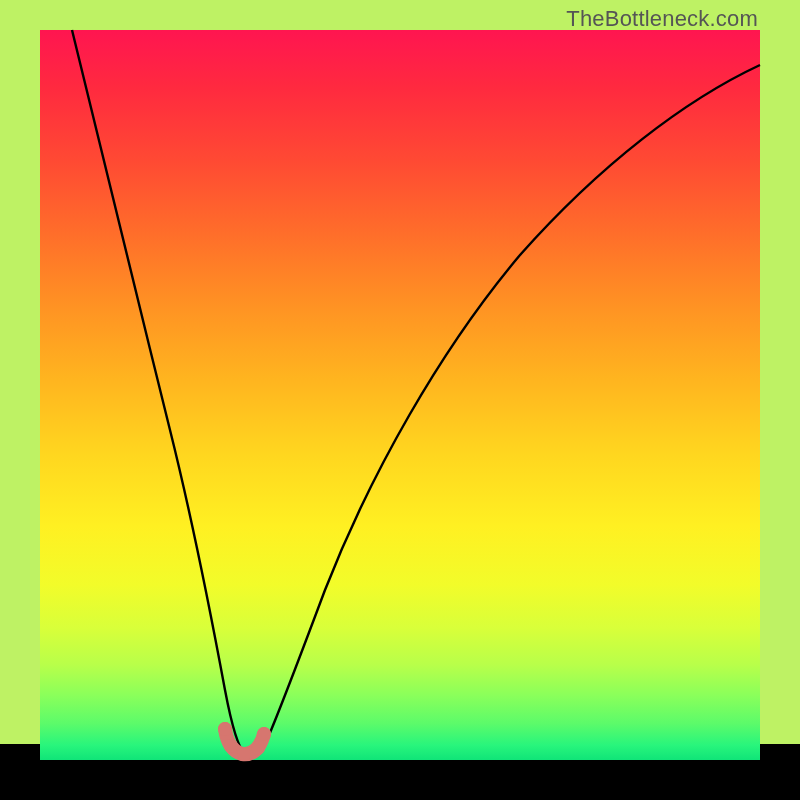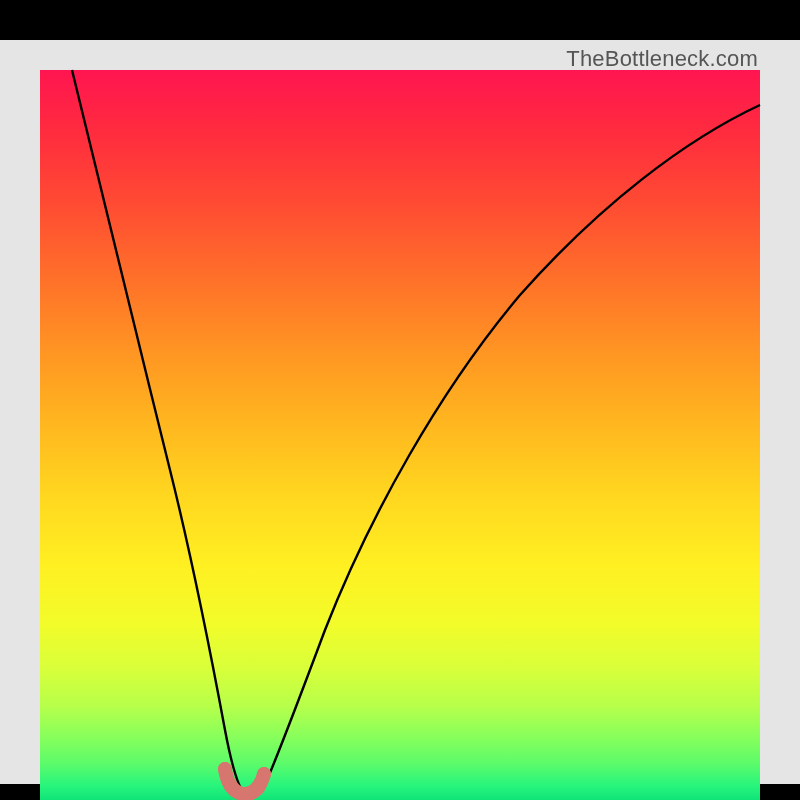--- a/index.html
+++ b/index.html
@@ -10,22 +10,21 @@
     background: #000;
     overflow: hidden;
     font-family: Arial, Helvetica, sans-serif;
   }
   .frame {
     position: absolute;
     left: 0;
     top: 0;
     width: 800px;
     height: 744px;
-    background: #e5e5e5;
-    margin-top: 40px;
+    background: #bef264;
   }
   .plot {
     position: absolute;
     left: 40px;
     top: 30px;
     width: 720px;
     height: 730px;
     
     background: linear-gradient(
       to bottom,

